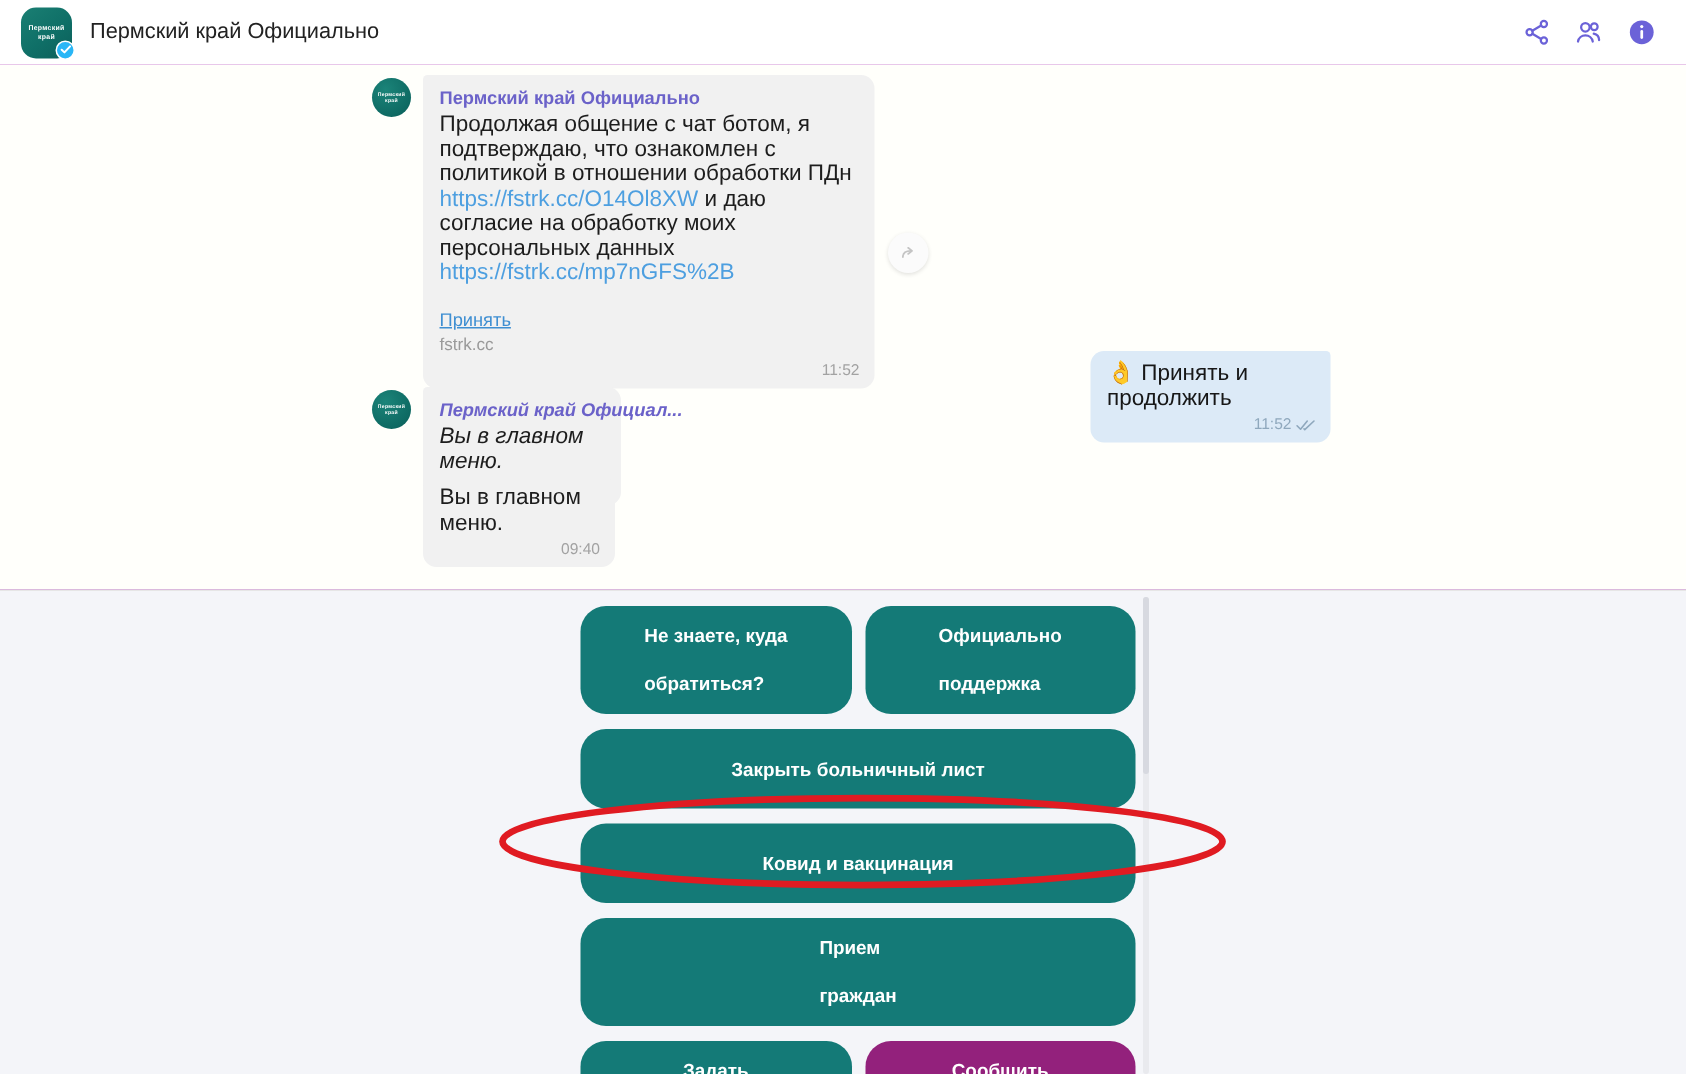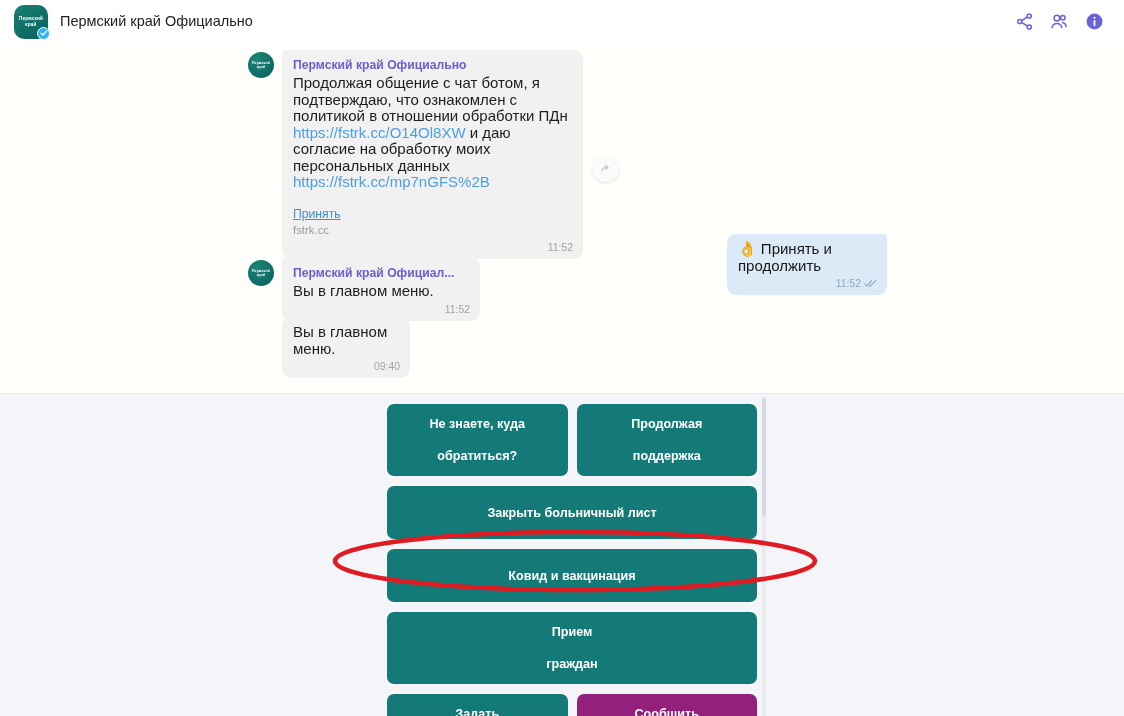--- a/index.html
+++ b/index.html
@@ -243,26 +243,26 @@
   .kb-row {
     display: flex;
     gap: 9px;
     margin-bottom: 10px;
   }
 
   .kb-btn {
     background: #147a77;
     color: #ffffff;
     border: none;
-    border-radius: 7px;
+    border-radius: 17px;
     font-family: "Liberation Sans", "DejaVu Sans", sans-serif;
     font-size: 12.6px;
     font-weight: bold;
     line-height: 16px;
-    text-align: center;
+    text-align: left;
     padding: 12px 6px;
     min-height: 53px;
     cursor: pointer;
     display: flex;
     align-items: center;
     justify-content: center;
     flex: 1 1 0;
   }
   .kb-btn.wide { width: 100%; }
   .kb-btn.purple { background: #93217c; }
@@ -390,21 +390,21 @@
           </span>
         </div>
       </div>
     </div>
 
     <div class="msg-row" style="left:248px; top:215px;">
       <div class="msg-avatar">
         <div class="avatar-line">Пермский</div>
         <div class="avatar-line">край</div>
       </div>
-      <div class="bubble in" style="width:198px;">
+      <div class="bubble in" style="width:132px;font-style:italic;">
         <div class="bubble-sender">Пермский край Официал...</div>
         <div class="bubble-text">Вы в главном меню.</div>
         <div class="bubble-time">11:52</div>
       </div>
     </div>
 
     <div class="msg-row" style="left:282px; top:274px;">
       <div class="bubble in" style="width:128px; border-top-left-radius:9px;">
         <div class="bubble-text">Вы в главном меню.</div>
         <div class="bubble-time">09:40</div>
@@ -416,21 +416,21 @@
   <div class="kb-divider"></div>
 
   <div class="kb-panel">
     <div class="kb-inner">
 
       <div class="kb-row">
         <button class="kb-btn">
           <span><span>Не знаете, куда</span><br><span>обратиться?</span></span>
         </button>
         <button class="kb-btn">
-          <span><span>Продолжая</span><br><span>поддержка</span></span>
+          <span><span>Официально</span><br><span>поддержка</span></span>
         </button>
       </div>
 
       <div class="kb-row">
         <button class="kb-btn wide">
           <span>Закрыть больничный лист</span>
         </button>
       </div>
 
       <div class="kb-row">

